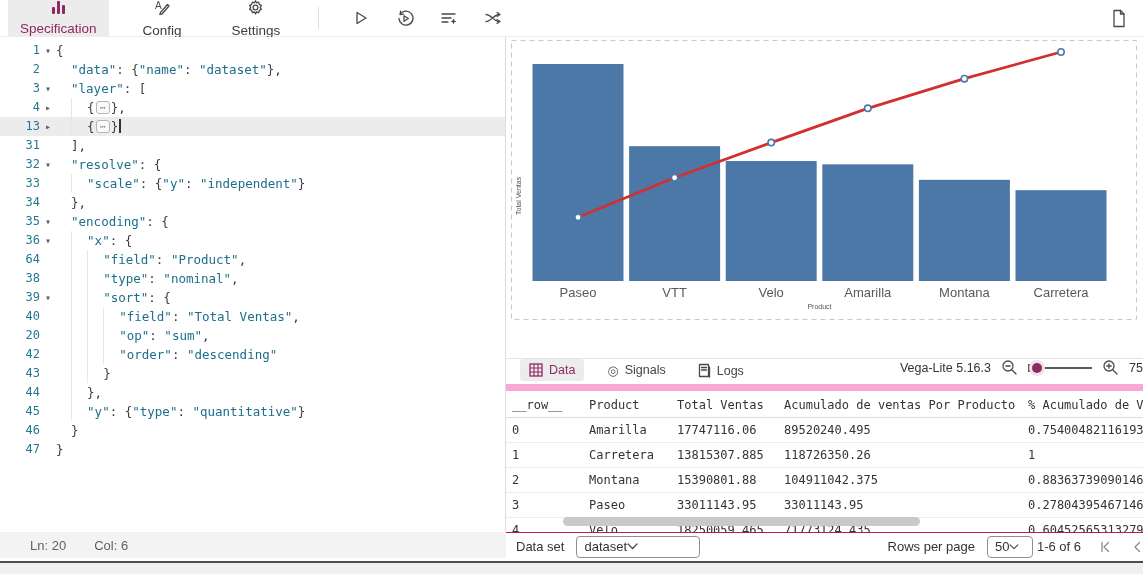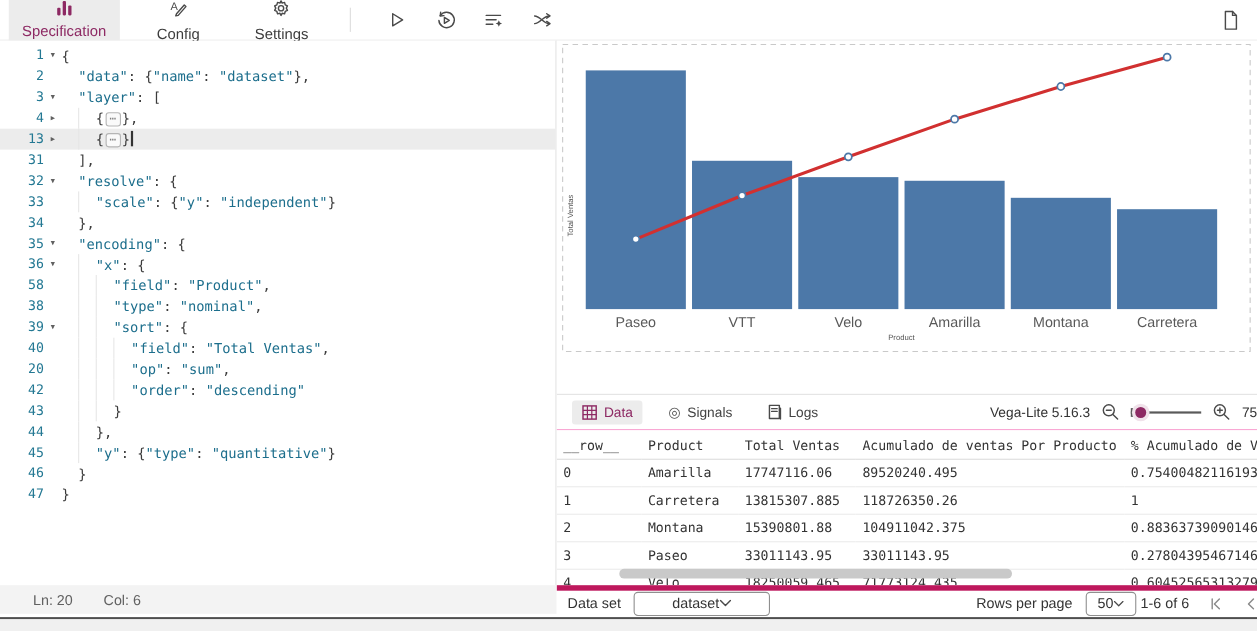--- a/index.html
+++ b/index.html
@@ -34,21 +34,21 @@
   .fold-box{display:inline-block;border:1px solid #b5b5b5;border-radius:3px;color:#808080;
             background:#fafafa;font-size:10px;line-height:11px;padding:0 3px;margin:0 1px;vertical-align:1px;}
   .caret{display:inline-block;width:1.5px;height:14px;background:#333;vertical-align:-2px;margin-left:1px;}
   .ed-status{position:absolute;left:0;top:532px;width:505px;height:26px;background:#f3f3f3;
              display:flex;align-items:center;gap:28px;padding-left:30px;color:#616161;font-size:13px;}
   
   .rpanel{position:absolute;left:506px;top:37px;width:637px;height:523px;background:#fff;overflow:hidden;}
   .chart-wrap{position:absolute;left:0;top:0;width:637px;height:318px;}
   
   .dp-tabs{position:absolute;left:0;top:321px;width:637px;height:33px;border-top:1px solid #e3e3e3;
-           border-bottom:1px solid #f9a8d4;display:flex;align-items:center;padding-left:14px;box-sizing:border-box;}
+           border-bottom:7px solid #f9a8d4;display:flex;align-items:flex-start;padding-left:14px;box-sizing:border-box;}
   .dp-tab{display:flex;align-items:center;gap:6px;padding:4px 9px;border-radius:3px;color:#444;
           font-size:12.5px;cursor:pointer;margin-right:14px;white-space:nowrap;}
   .dp-tab.active{background:#ececec;color:#8d2963;}
   .dp-right{margin-left:auto;display:flex;align-items:center;gap:10px;padding-right:0;}
   .dp-version{color:#333;font-size:12.5px;white-space:nowrap;}
   .zoom-btn{cursor:pointer;display:flex;align-items:center;}
   .slider{position:relative;width:64px;height:14px;cursor:pointer;}
   .slider .track{position:absolute;left:0;right:0;top:6.5px;height:1.5px;background:#5a5a5a;}
   .slider .tick{position:absolute;left:0;top:3px;width:1.5px;height:8px;background:#5a5a5a;}
   .slider .thumb{position:absolute;left:4px;top:2px;width:10px;height:10px;border-radius:50%;
@@ -56,24 +56,24 @@
   .zoom-pct{color:#333;font-size:12.5px;white-space:nowrap;width:14px;overflow:hidden;}
   
   .dp-table{position:absolute;left:0;top:355px;width:660px;height:140px;overflow:hidden;
             font-family:"DejaVu Sans Mono","Liberation Mono",monospace;font-size:12px;color:#333;}
   .dp-table table{border-collapse:collapse;table-layout:fixed;width:680px;}
   .dp-table th,.dp-table td{text-align:left;font-weight:normal;padding:0 6px;height:24px;
             border-bottom:1px solid #ececec;white-space:nowrap;overflow:hidden;}
   .dp-table thead th{border-bottom:1px solid #dcdcdc;height:25px;}
   .hscroll{position:absolute;left:57px;top:480px;width:357px;height:9px;border-radius:5px;background:#c9c9c9;cursor:pointer;}
   
-  .dp-footer{position:absolute;left:0;top:495px;width:637px;height:28px;border-top:5px solid #be185d;
+  .dp-footer{position:absolute;left:0;top:495px;width:637px;height:28px;border-top:1px solid #be185d;
              display:flex;align-items:center;box-sizing:border-box;padding-left:10px;background:#fff;}
   .dp-footer .lbl{color:#333;font-size:13px;white-space:nowrap;}
-  .select{display:flex;align-items:center;justify-content:center;border:1px solid #8f8f8f;
+  .select{display:flex;align-items:center;justify-content:flex-start;border:1px solid #8f8f8f;
           border-radius:4px;height:22px;padding:0 7px;cursor:pointer;background:#fff;box-sizing:border-box;}
   .sel-dataset{width:152px;margin-left:12px;}
   .sel-rpp{width:54px;margin-left:12px;}
   .pg-group{display:flex;align-items:center;gap:20px;margin-left:18px;}
   .pg-btn{cursor:pointer;color:#666;display:flex;align-items:center;}
   
   .bottom-line{position:absolute;left:0;top:561px;width:1143px;height:2px;background:#4f4f4f;}
   .bottom-fill{position:absolute;left:0;top:563px;width:1143px;height:11px;background:#f0f0f0;}
   .icon-stroke{stroke:#4a4a4a;fill:none;stroke-width:1.3;stroke-linecap:round;stroke-linejoin:round;}
 </style>
@@ -159,21 +159,21 @@
       <div class="cl"><span class="gut">2</span><span class="fold"></span><span class="codeline"><span class="ig">&nbsp;&nbsp;</span><span class="s">"data"</span>: {<span class="s">"name"</span>: <span class="s">"dataset"</span>},</span></div>
       <div class="cl"><span class="gut">3</span><span class="fold">▾</span><span class="codeline"><span class="ig">&nbsp;&nbsp;</span><span class="s">"layer"</span>: [</span></div>
       <div class="cl"><span class="gut">4</span><span class="fold">▸</span><span class="codeline"><span class="ig">&nbsp;&nbsp;</span><span class="ig gb">&nbsp;&nbsp;</span>{<span class="fold-box">⋯</span>},</span></div>
       <div class="cl active"><span class="gut">13</span><span class="fold">▸</span><span class="codeline"><span class="ig">&nbsp;&nbsp;</span><span class="ig gb">&nbsp;&nbsp;</span>{<span class="fold-box">⋯</span>}<span class="caret"></span></span></div>
       <div class="cl"><span class="gut">31</span><span class="fold"></span><span class="codeline"><span class="ig">&nbsp;&nbsp;</span>],</span></div>
       <div class="cl"><span class="gut">32</span><span class="fold">▾</span><span class="codeline"><span class="ig">&nbsp;&nbsp;</span><span class="s">"resolve"</span>: {</span></div>
       <div class="cl"><span class="gut">33</span><span class="fold"></span><span class="codeline"><span class="ig">&nbsp;&nbsp;</span><span class="ig gb">&nbsp;&nbsp;</span><span class="s">"scale"</span>: {<span class="s">"y"</span>: <span class="s">"independent"</span>}</span></div>
       <div class="cl"><span class="gut">34</span><span class="fold"></span><span class="codeline"><span class="ig">&nbsp;&nbsp;</span>},</span></div>
       <div class="cl"><span class="gut">35</span><span class="fold">▾</span><span class="codeline"><span class="ig">&nbsp;&nbsp;</span><span class="s">"encoding"</span>: {</span></div>
       <div class="cl"><span class="gut">36</span><span class="fold">▾</span><span class="codeline"><span class="ig">&nbsp;&nbsp;</span><span class="ig gb">&nbsp;&nbsp;</span><span class="s">"x"</span>: {</span></div>
-      <div class="cl"><span class="gut">58</span><span class="fold"></span><span class="codeline"><span class="ig">&nbsp;&nbsp;</span><span class="ig gb">&nbsp;&nbsp;</span><span class="ig gb">&nbsp;&nbsp;</span><span class="s">"field"</span>: <span class="s">"Product"</span>,</span></div>
+      <div class="cl"><span class="gut">64</span><span class="fold"></span><span class="codeline"><span class="ig">&nbsp;&nbsp;</span><span class="ig gb">&nbsp;&nbsp;</span><span class="ig gb">&nbsp;&nbsp;</span><span class="s">"field"</span>: <span class="s">"Product"</span>,</span></div>
       <div class="cl"><span class="gut">38</span><span class="fold"></span><span class="codeline"><span class="ig">&nbsp;&nbsp;</span><span class="ig gb">&nbsp;&nbsp;</span><span class="ig gb">&nbsp;&nbsp;</span><span class="s">"type"</span>: <span class="s">"nominal"</span>,</span></div>
       <div class="cl"><span class="gut">39</span><span class="fold">▾</span><span class="codeline"><span class="ig">&nbsp;&nbsp;</span><span class="ig gb">&nbsp;&nbsp;</span><span class="ig gb">&nbsp;&nbsp;</span><span class="s">"sort"</span>: {</span></div>
       <div class="cl"><span class="gut">40</span><span class="fold"></span><span class="codeline"><span class="ig">&nbsp;&nbsp;</span><span class="ig gb">&nbsp;&nbsp;</span><span class="ig gb">&nbsp;&nbsp;</span><span class="ig gb">&nbsp;&nbsp;</span><span class="s">"field"</span>: <span class="s">"Total Ventas"</span>,</span></div>
       <div class="cl"><span class="gut">20</span><span class="fold"></span><span class="codeline"><span class="ig">&nbsp;&nbsp;</span><span class="ig gb">&nbsp;&nbsp;</span><span class="ig gb">&nbsp;&nbsp;</span><span class="ig gb">&nbsp;&nbsp;</span><span class="s">"op"</span>: <span class="s">"sum"</span>,</span></div>
       <div class="cl"><span class="gut">42</span><span class="fold"></span><span class="codeline"><span class="ig">&nbsp;&nbsp;</span><span class="ig gb">&nbsp;&nbsp;</span><span class="ig gb">&nbsp;&nbsp;</span><span class="ig gb">&nbsp;&nbsp;</span><span class="s">"order"</span>: <span class="s">"descending"</span></span></div>
       <div class="cl"><span class="gut">43</span><span class="fold"></span><span class="codeline"><span class="ig">&nbsp;&nbsp;</span><span class="ig gb">&nbsp;&nbsp;</span><span class="ig gb">&nbsp;&nbsp;</span>}</span></div>
       <div class="cl"><span class="gut">44</span><span class="fold"></span><span class="codeline"><span class="ig">&nbsp;&nbsp;</span><span class="ig gb">&nbsp;&nbsp;</span>},</span></div>
       <div class="cl"><span class="gut">45</span><span class="fold"></span><span class="codeline"><span class="ig">&nbsp;&nbsp;</span><span class="ig gb">&nbsp;&nbsp;</span><span class="s">"y"</span>: {<span class="s">"type"</span>: <span class="s">"quantitative"</span>}</span></div>
       <div class="cl"><span class="gut">46</span><span class="fold"></span><span class="codeline"><span class="ig">&nbsp;&nbsp;</span>}</span></div>
       <div class="cl"><span class="gut">47</span><span class="fold"></span><span class="codeline">}</span></div>

